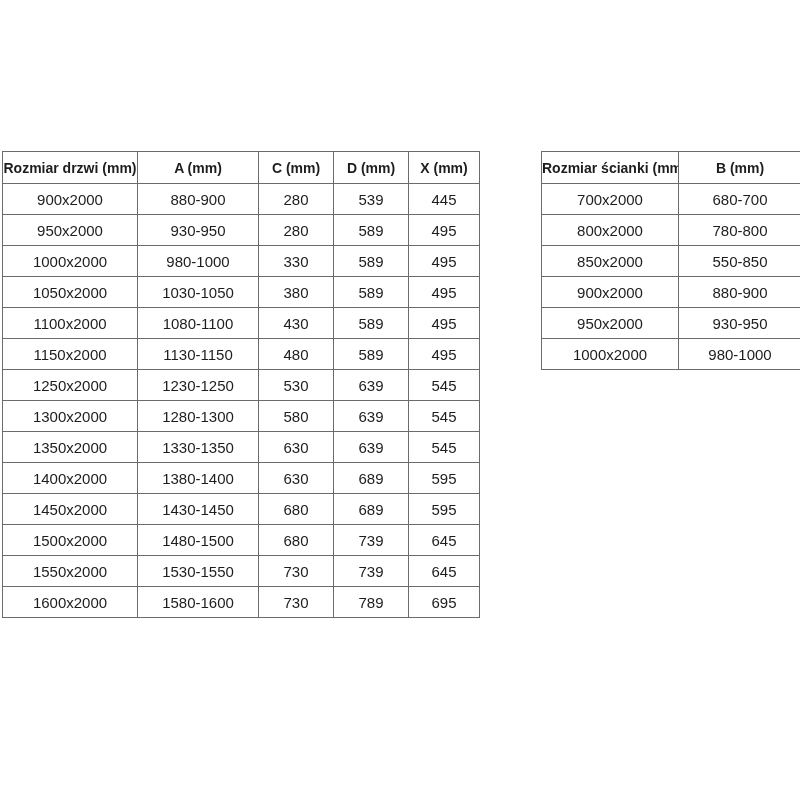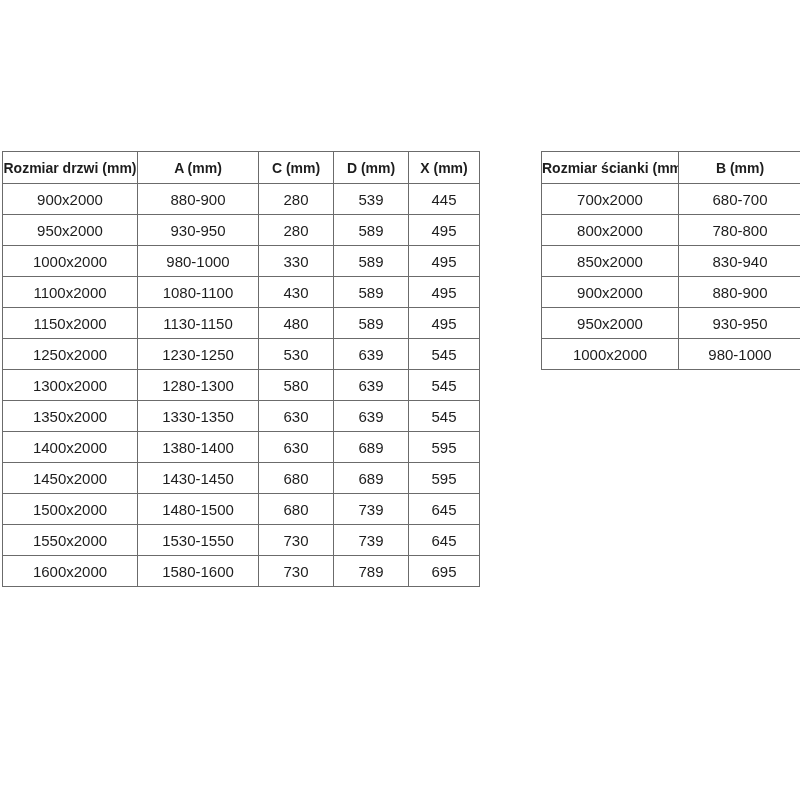--- a/index.html
+++ b/index.html
@@ -97,20 +97,27 @@
           <td>495</td>
         </tr>
         <tr>
           <td>1000x2000</td>
           <td>980-1000</td>
           <td>330</td>
           <td>589</td>
           <td>495</td>
         </tr>
         <tr>
+          <td>1050x2000</td>
+          <td>1030-1050</td>
+          <td>380</td>
+          <td>589</td>
+          <td>495</td>
+        </tr>
+        <tr>
           <td>1100x2000</td>
           <td>1080-1100</td>
           <td>430</td>
           <td>589</td>
           <td>495</td>
         </tr>
         <tr>
           <td>1150x2000</td>
           <td>1130-1150</td>
           <td>480</td>
@@ -191,21 +198,21 @@
         <tr>
           <td>700x2000</td>
           <td>680-700</td>
         </tr>
         <tr>
           <td>800x2000</td>
           <td>780-800</td>
         </tr>
         <tr>
           <td>850x2000</td>
-          <td>830-940</td>
+          <td>550-850</td>
         </tr>
         <tr>
           <td>900x2000</td>
           <td>880-900</td>
         </tr>
         <tr>
           <td>950x2000</td>
           <td>930-950</td>
         </tr>
         <tr>

